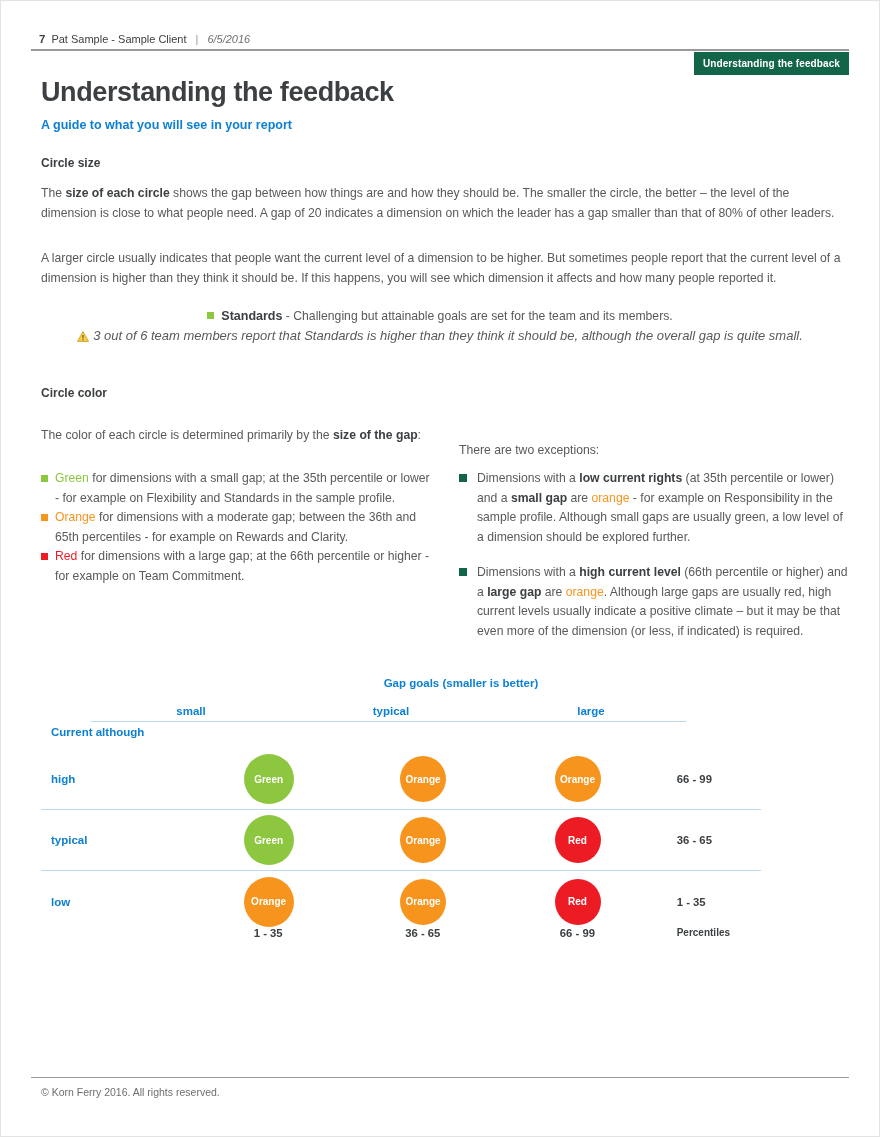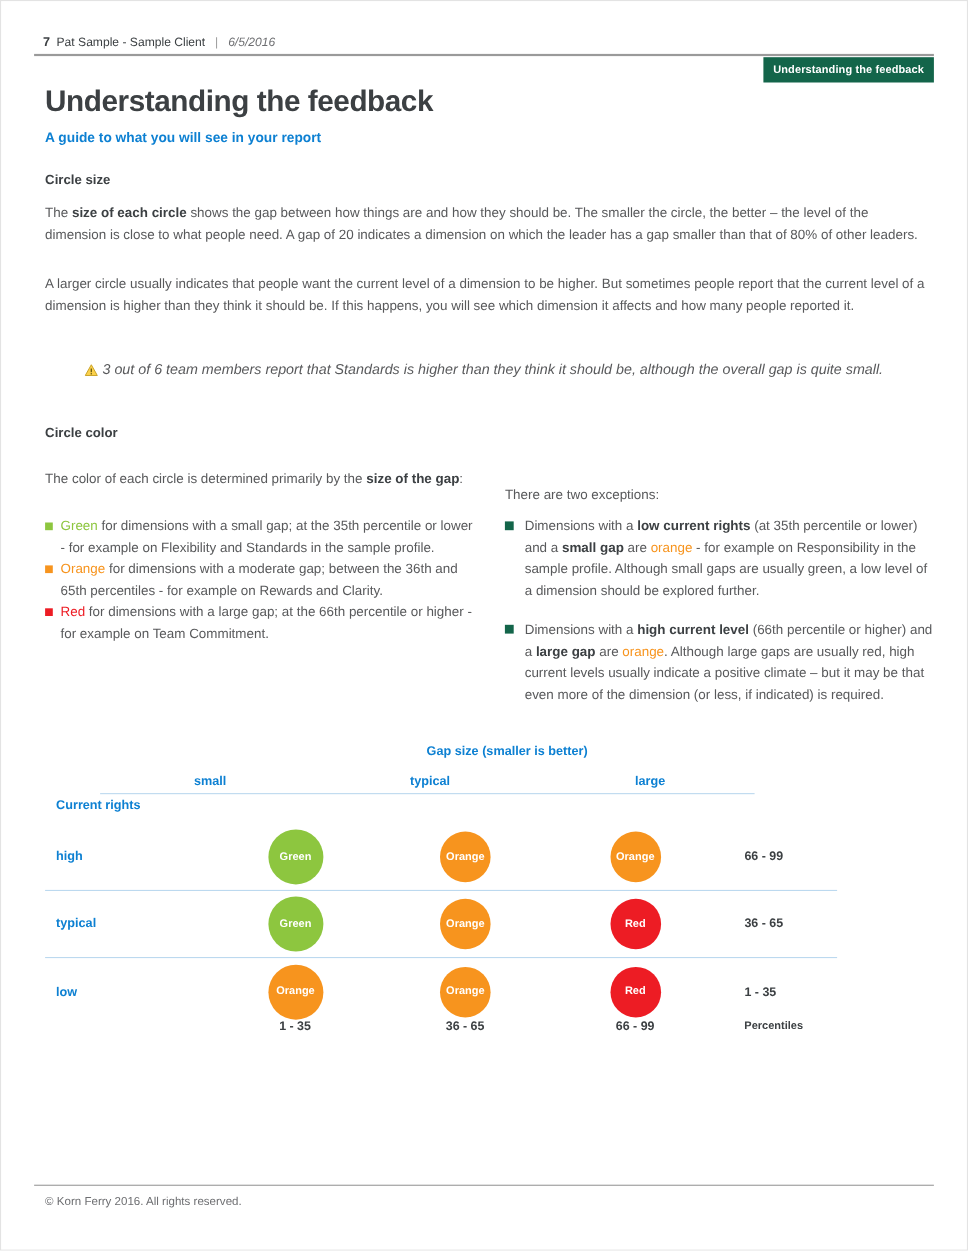--- a/index.html
+++ b/index.html
@@ -186,20 +186,23 @@
   <div class="subtitle">A guide to what you will see in your report</div>
 
   <div class="sec-head" style="top:155px;">Circle size</div>
 
   <div class="body-txt" style="left:40px; top:183px; width:802px;">
     <span>The </span><b>size of each circle</b><span> shows the gap between how things are and how they should be. The smaller the circle, the better – the level of the dimension is close to what people need. A gap of 20 indicates a dimension on which the leader has a gap smaller than that of 80% of other leaders.</span>
   </div>
 
   <div class="body-txt" style="left:40px; top:248px; width:802px;">A larger circle usually indicates that people want the current level of a dimension to be higher. But sometimes people report that the current level of a dimension is higher than they think it should be. If this happens, you will see which dimension it affects and how many people reported it.</div>
 
+  <div class="std-line">
+    <span class="sq"></span><b>Standards</b><span> - Challenging but attainable goals are set for the team and its members.</span>
+  </div>
 
   <div class="warn-line">
     <span class="warn-ico">
       <svg width="12" height="11" viewBox="0 0 12 11">
         <path d="M6 0.6 L11.5 10.4 L0.5 10.4 Z" fill="#fbd14b" stroke="#c9a227" stroke-width="0.9" stroke-linejoin="round"></path>
         <rect x="5.4" y="4" width="1.2" height="3.4" fill="#6b5a12"></rect>
         <rect x="5.4" y="8.2" width="1.2" height="1.2" fill="#6b5a12"></rect>
       </svg>
     </span><span>3 out of 6 team members report that Standards is higher than they think it should be, although the overall gap is quite small.</span>
   </div>
@@ -232,29 +235,29 @@
       <span class="sq sq-dgreen"></span>
       <span>Dimensions with a </span><b>low current rights</b><span> (at 35th percentile or lower) and a </span><b>small gap</b><span> are </span><span class="w-orange">orange</span><span> - for example on Responsibility in the sample profile.  Although small gaps are usually green, a low level of a dimension should be explored further.</span>
     </div>
     <div class="rcol-bul">
       <span class="sq sq-dgreen"></span>
       <span>Dimensions with a </span><b>high current level</b><span> (66th percentile or higher) and a </span><b>large gap</b><span> are </span><span class="w-orange">orange</span><span>.  Although large gaps are usually red, high current levels usually indicate a positive climate – but it may be that even more of the dimension (or less, if indicated) is required.</span>
     </div>
   </div>
 
   <div class="matrix">
-    <div class="mx-title">Gap size (smaller is better)</div>
+    <div class="mx-title">Gap goals (smaller is better)</div>
 
     <div class="mx-colhead">
       <span>small</span>
       <span>typical</span>
       <span>large</span>
     </div>
     <div class="mx-rule"></div>
-    <div class="mx-climate">Current rights</div>
+    <div class="mx-climate">Current although</div>
 
     <div class="mx-row" style="top:72px;">
       <div class="mx-rowlabel">high</div>
       <div class="mx-cells">
         <div class="mx-cell">
           <div class="circ c-green" style="width:50px;height:50px;">Green</div>
         </div>
         <div class="mx-cell">
           <div class="circ c-orange" style="width:46px;height:46px;">Orange</div>
         </div>

